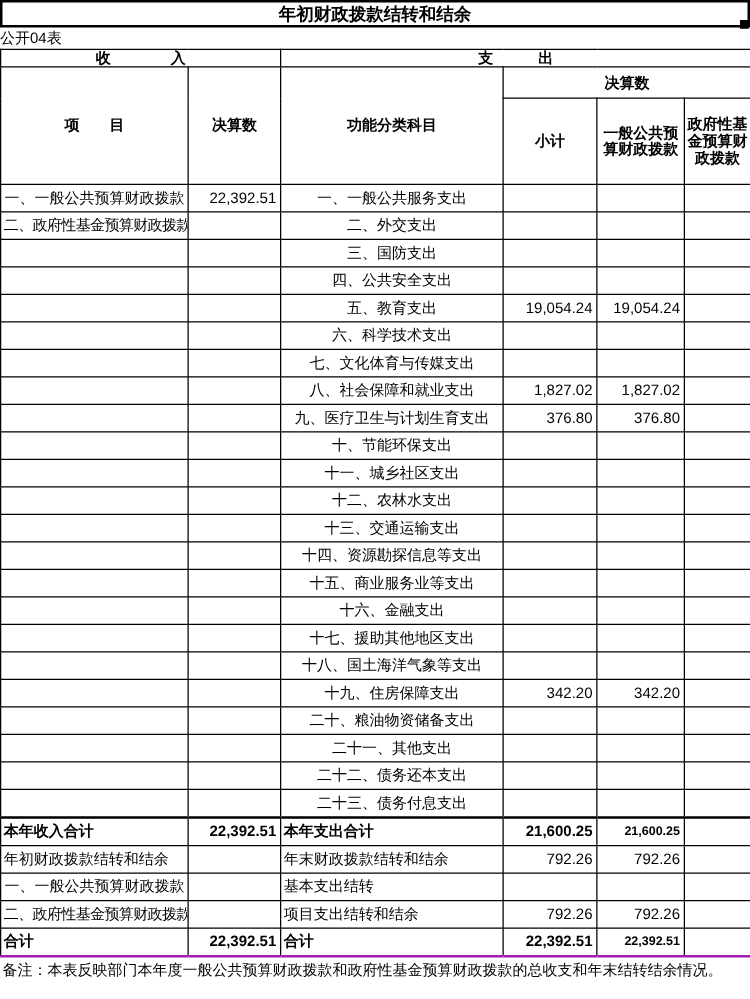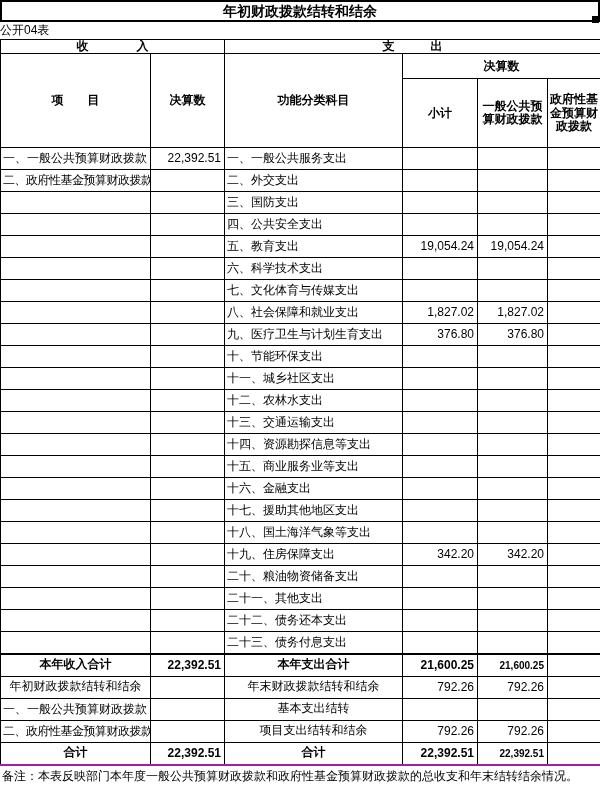--- a/index.html
+++ b/index.html
@@ -29,22 +29,22 @@
   
   table { border-collapse:collapse; table-layout:fixed; width:600px; }
   th,td {
     border:1px solid #000; padding:0 2px; overflow:hidden;
     white-space:nowrap; font-size:12px; height:21px; line-height:1.1;
   }
   th { font-weight:bold; text-align:center; white-space:normal; padding:0 1px; }
   tr.hA th { height:13px;margin-left:16px; }
   tr.hB th { height:24px; }
   tr.hC th { height:68px; }
-  td.left  { text-align:left; }
-  td.center{ text-align:center;font-family:Liberation Mono, monospace; }
+  td.left  { text-align:center; }
+  td.center{ text-align:left; }
   td.num   { text-align:right; padding-right:3px; }
   td.small { font-size:12px; letter-spacing:-0.5px;font-family:Liberation Serif, serif; }
   td.small-num { font-size:10px; }
   tr.bold td { font-weight:bold; }
   tr.section-top td { border-top:2px solid #000; }
   tr.table-end td { border-bottom:2px solid #a21caf;margin-top:28px; }
 
   
   .note { height:20px; line-height:20px; padding-left:2px; white-space:nowrap; overflow:hidden; }
 </style>

